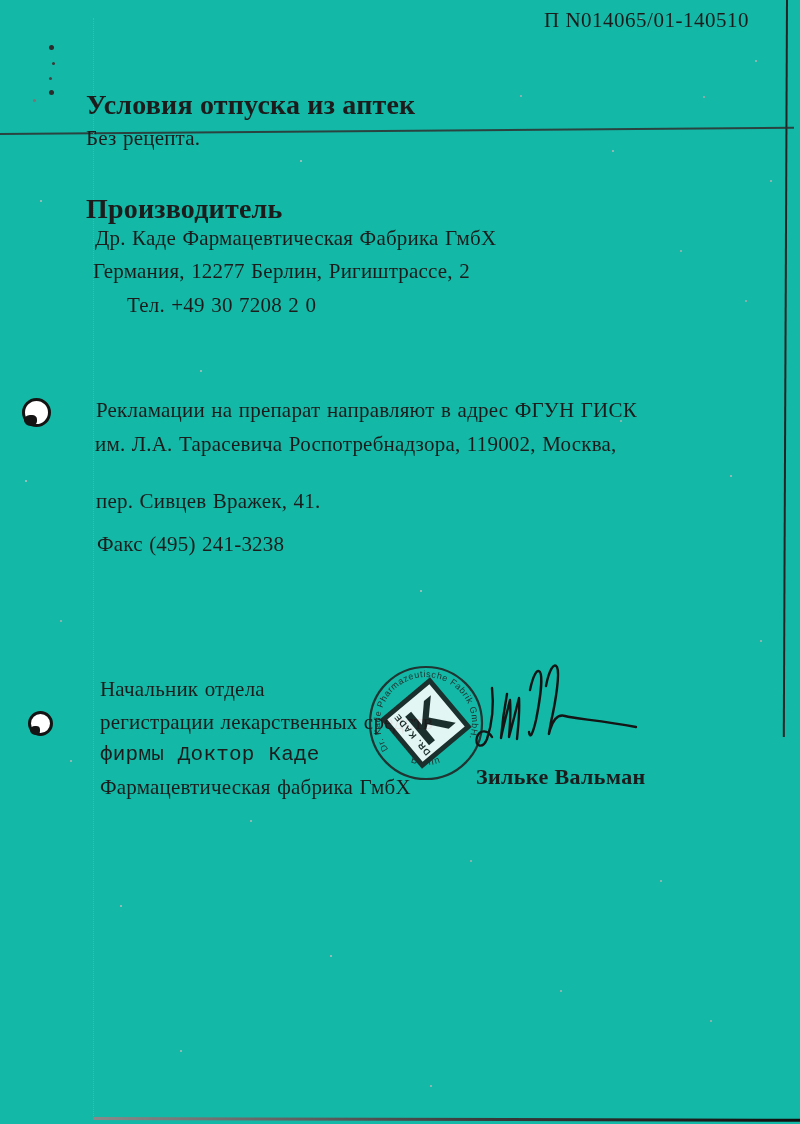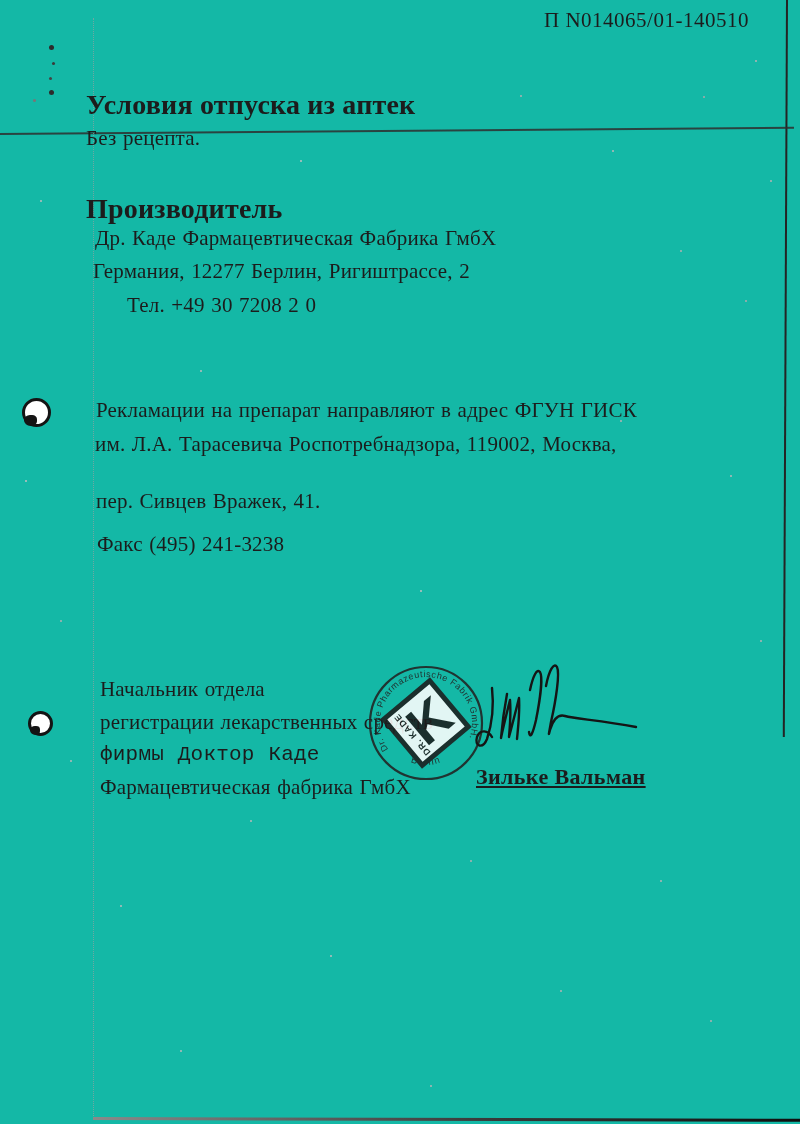--- a/index.html
+++ b/index.html
@@ -10,21 +10,21 @@
     margin:0 auto;
     background:#14b8a6;
     overflow:hidden;
     font-family:"Liberation Serif","DejaVu Serif",serif;
     color:#1c1c1c;
   }
   .abs{position:absolute;white-space:nowrap;}
   .reg{font-size:21px;letter-spacing:.5px;}
   .h{font-weight:700;font-size:28px;letter-spacing:.2px;}
   .t{font-size:21px;letter-spacing:.2px;word-spacing:1px;}
-  .name{font-weight:700;font-size:22px;letter-spacing:.4px;text-decoration:underline;}
+  .name{font-weight:700;font-size:22px;letter-spacing:.4px;}
   
   .vline-right{position:absolute;left:786px;top:0;width:2px;height:737px;background:#242424;transform:rotate(.25deg);transform-origin:top;}
   .fold-line{position:absolute;left:0;top:133px;width:794px;height:2px;background:#2e2e2e;transform:rotate(-.45deg);transform-origin:left center;opacity:.85;}
   .margin-line{position:absolute;left:93px;top:18px;height:1100px;width:0;border-left:1px dotted #9f9f9f;opacity:.65;}
   .bottom-line{position:absolute;left:93px;top:1117px;width:707px;height:3px;background:linear-gradient(90deg,#8a8a8a,#3a3a3a 55%,#0e0e0e);transform:rotate(.15deg);transform-origin:left center;}
   .corner-br{position:absolute;left:770px;top:1098px;width:34px;height:26px;border-right:3px solid #1a1a1a;transform:rotate(-8deg);opacity:.8;}
   .punch{position:absolute;border-radius:50%;border:3px solid #141414;background:#fff;}
   .punch::after{content:"";position:absolute;left:-1px;bottom:-2px;width:55%;height:48%;background:#141414;border-radius:50% 40% 45% 55%;}
   .punch1{left:22px;top:398px;width:23px;height:23px;}
   .punch2{left:28px;top:711px;width:19px;height:19px;}

